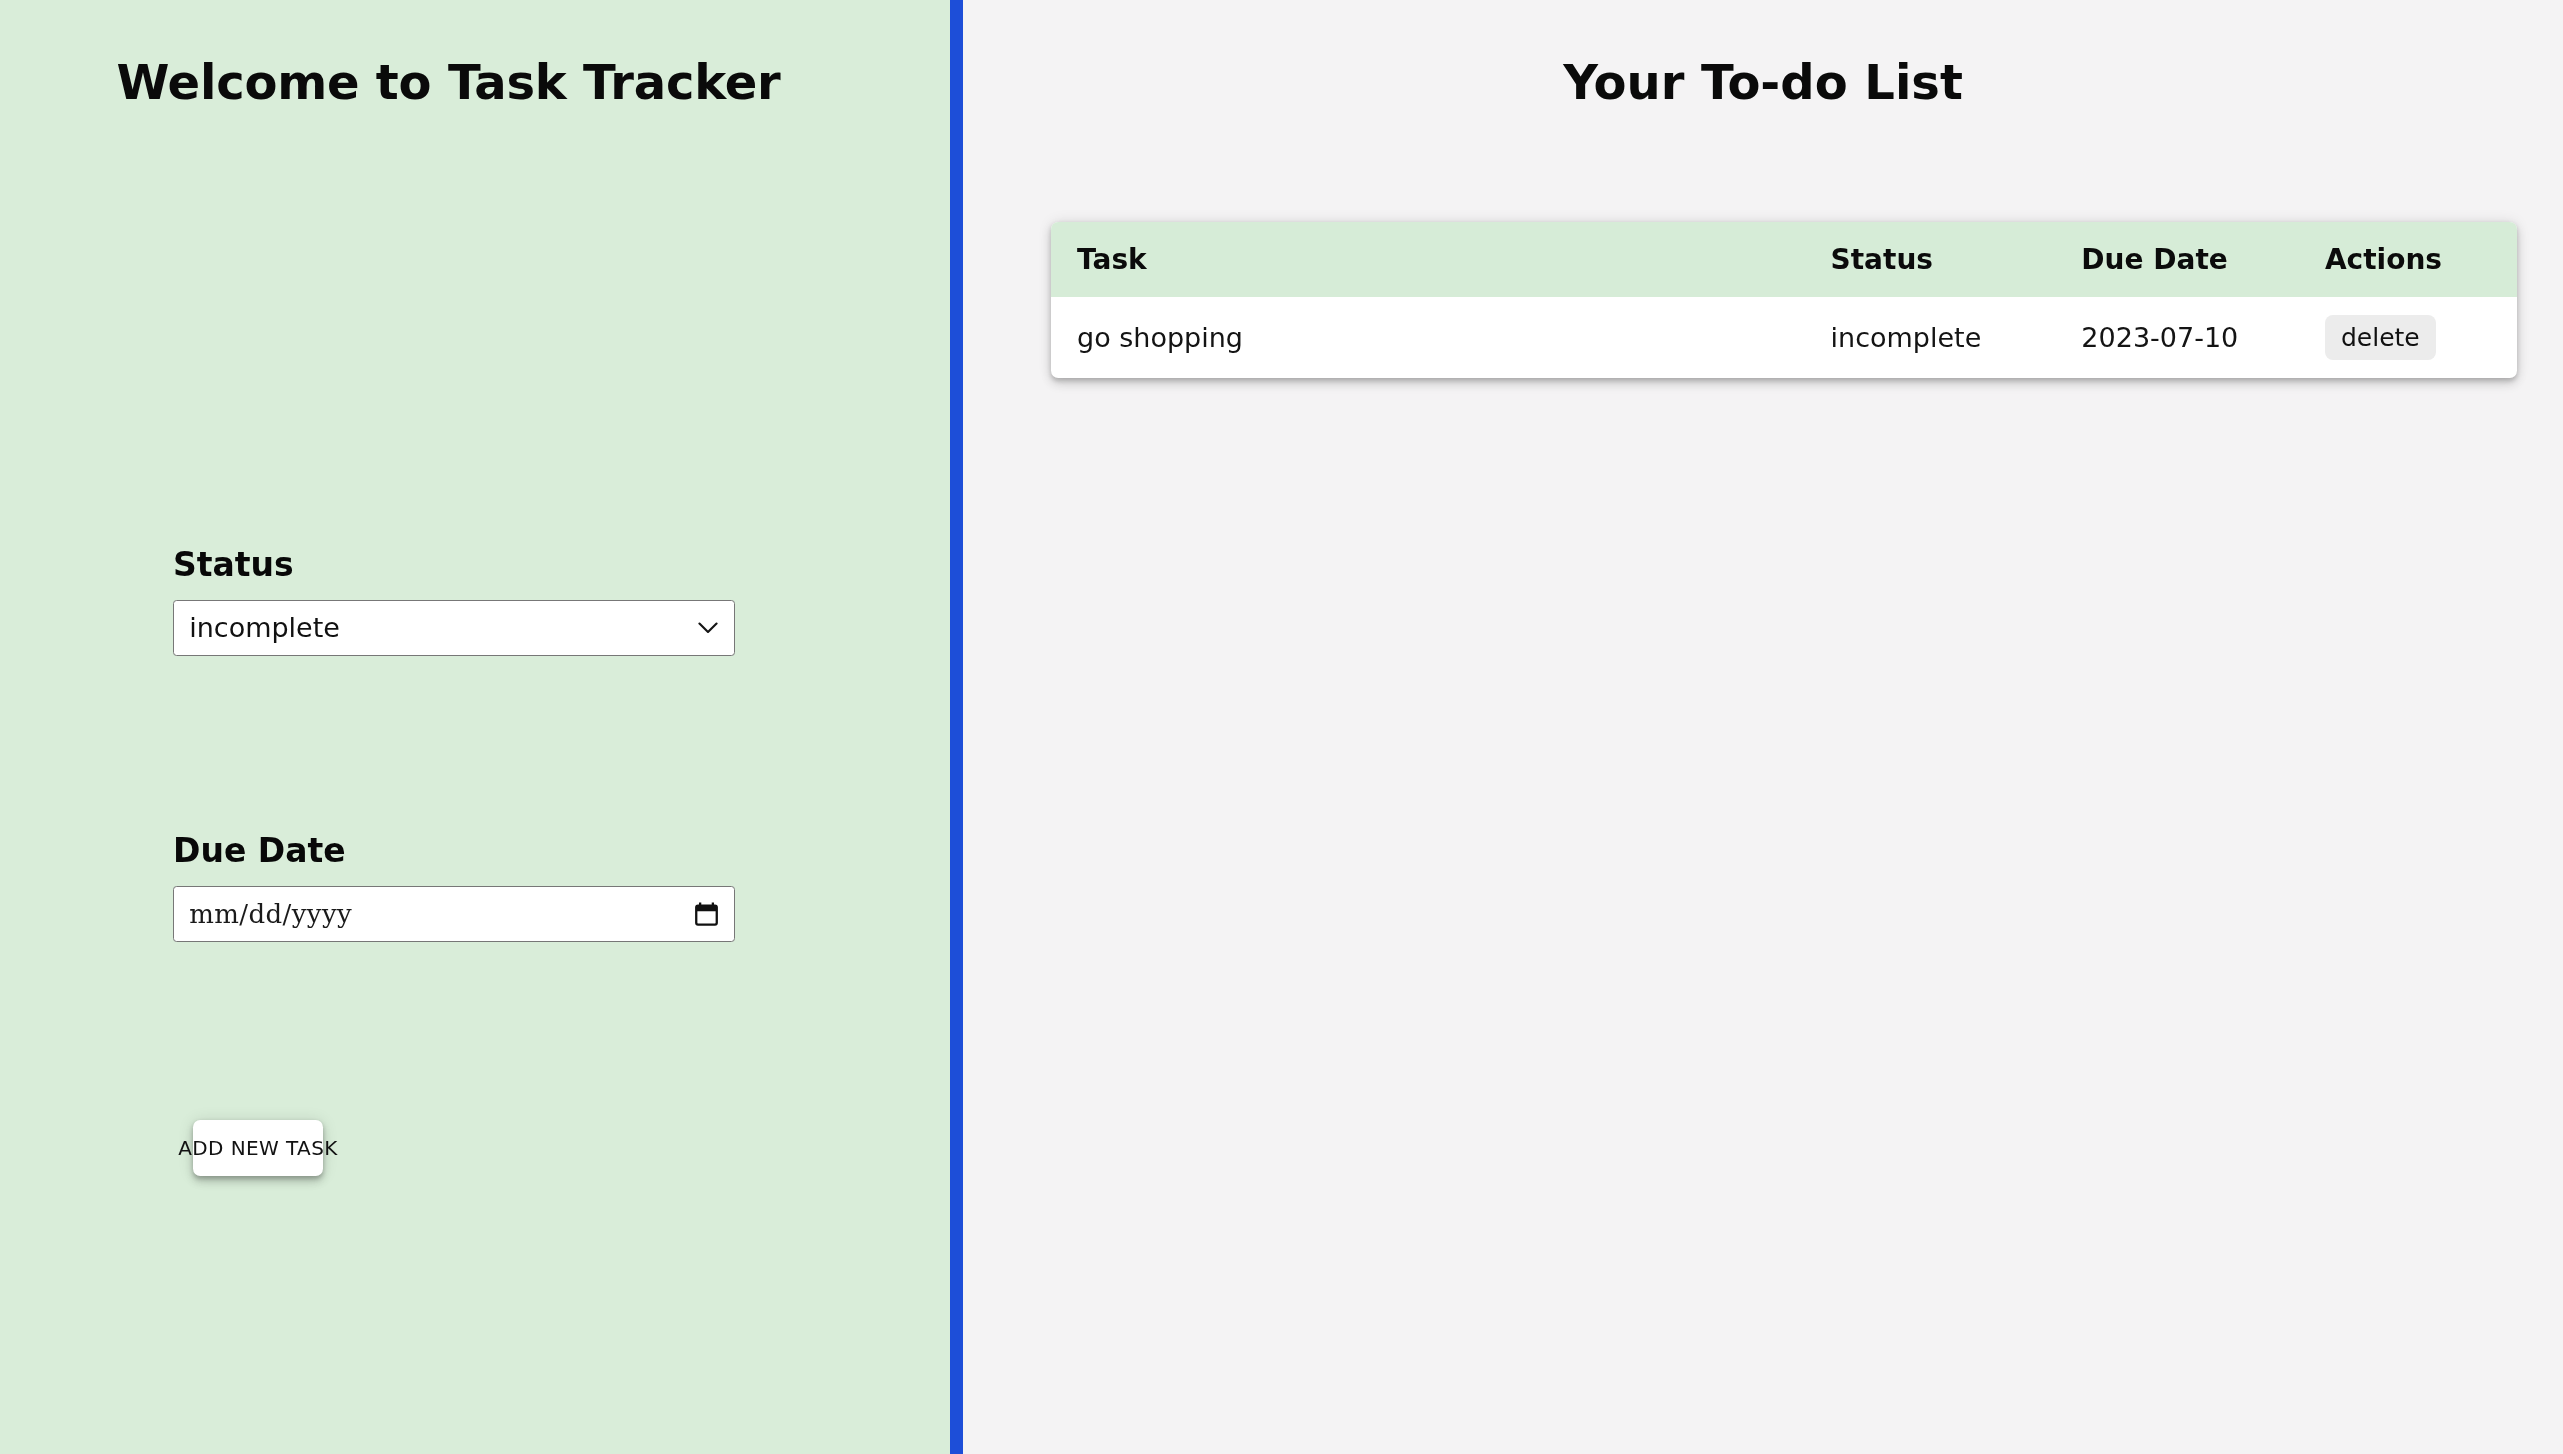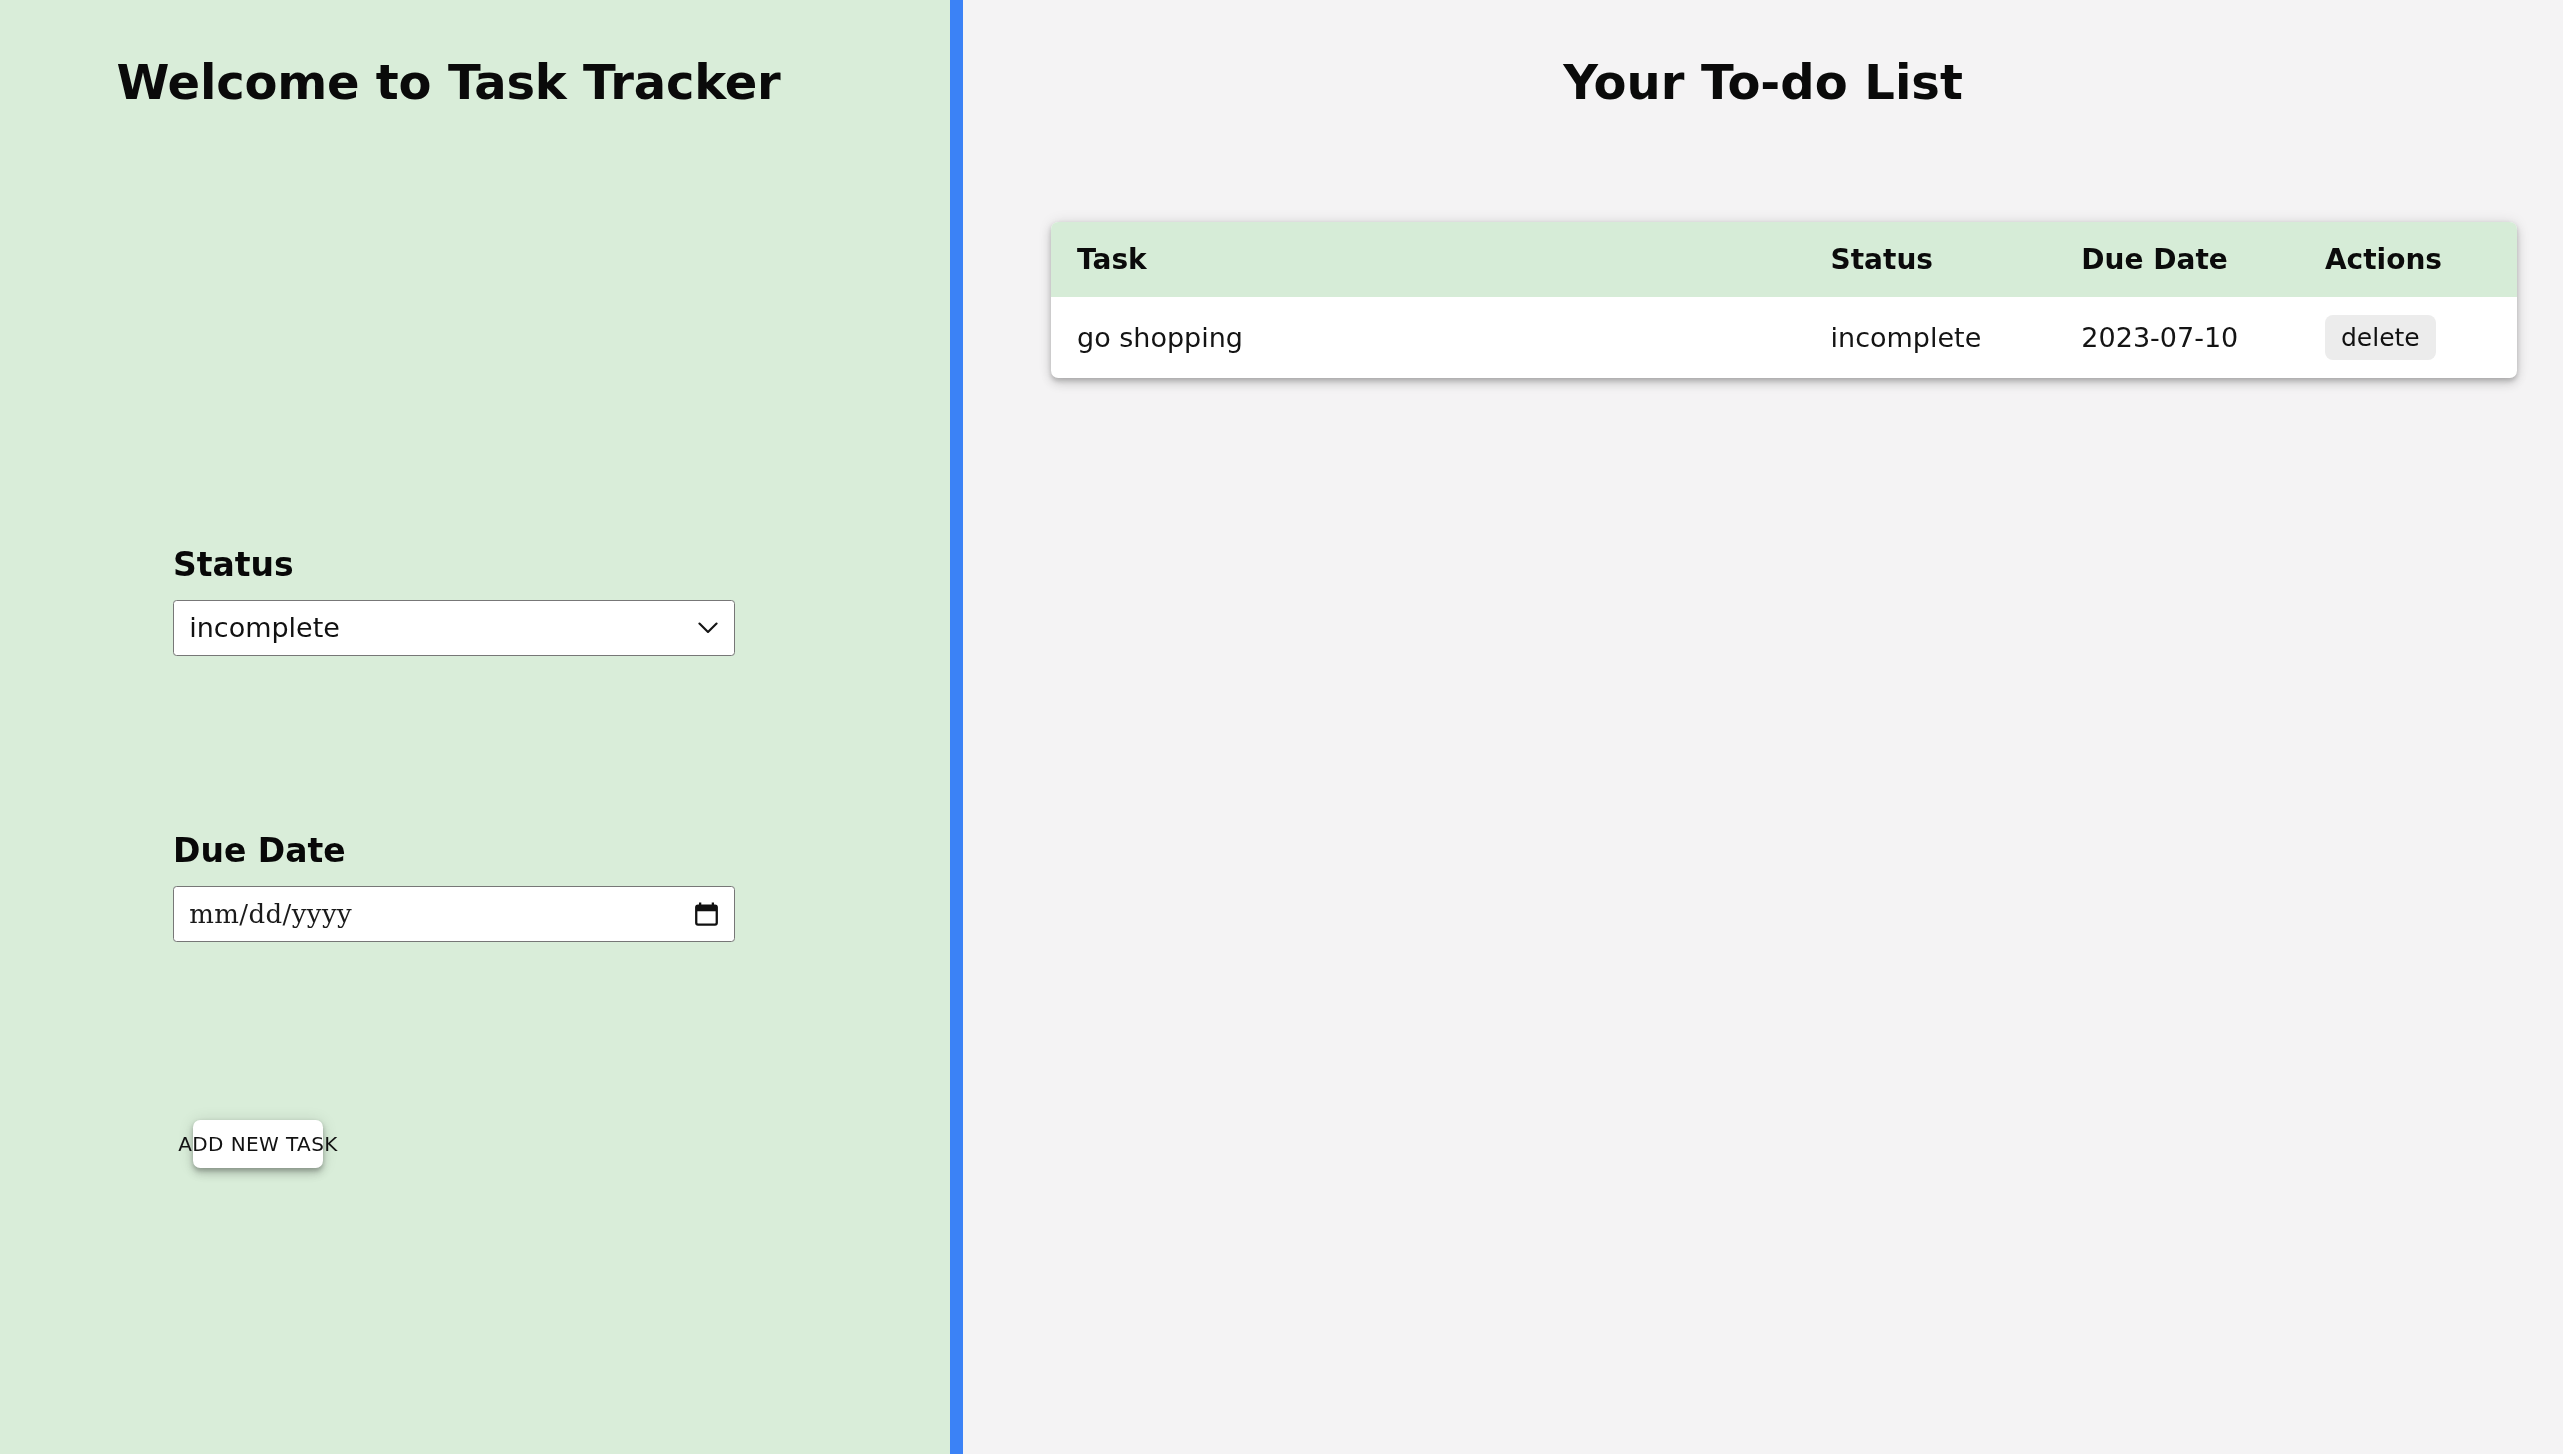--- a/index.html
+++ b/index.html
@@ -10,21 +10,21 @@
     height: 1454px;
     overflow: hidden;
     font-family: "DejaVu Sans", "Liberation Sans", sans-serif;
   }
 
   #app {
     position: relative;
     width: 2563px;
     height: 1454px;
     display: flex;
-    background: #3b82f6;
+    background: #1d4ed8;
   }
 
   
   .left-panel {
     width: 950px;
     height: 1454px;
     background: #d9edd9;
     position: relative;
     flex: 0 0 950px;
   }
@@ -100,21 +100,21 @@
     width: 23px;
     height: 25px;
   }
   .cal-icon svg { display: block; }
 
   .add-btn {
     position: absolute;
     left: 193px;
     top: 1120px;
     width: 130px;
-    height: 48px;
+    height: 56px;
     background: #ffffff;
     border: none;
     border-radius: 7.2px;
     box-shadow: 0 2.7px 4.5px rgba(0,0,0,0.20), 0 0.9px 16px rgba(0,0,0,0.12), 0 5.4px 9px rgba(0,0,0,0.14);
     font-size: 20px;
     color: #121212;
     letter-spacing: 0.4px;
     font-family: "DejaVu Sans", "Liberation Sans", sans-serif;
     cursor: pointer;
     display: flex;

